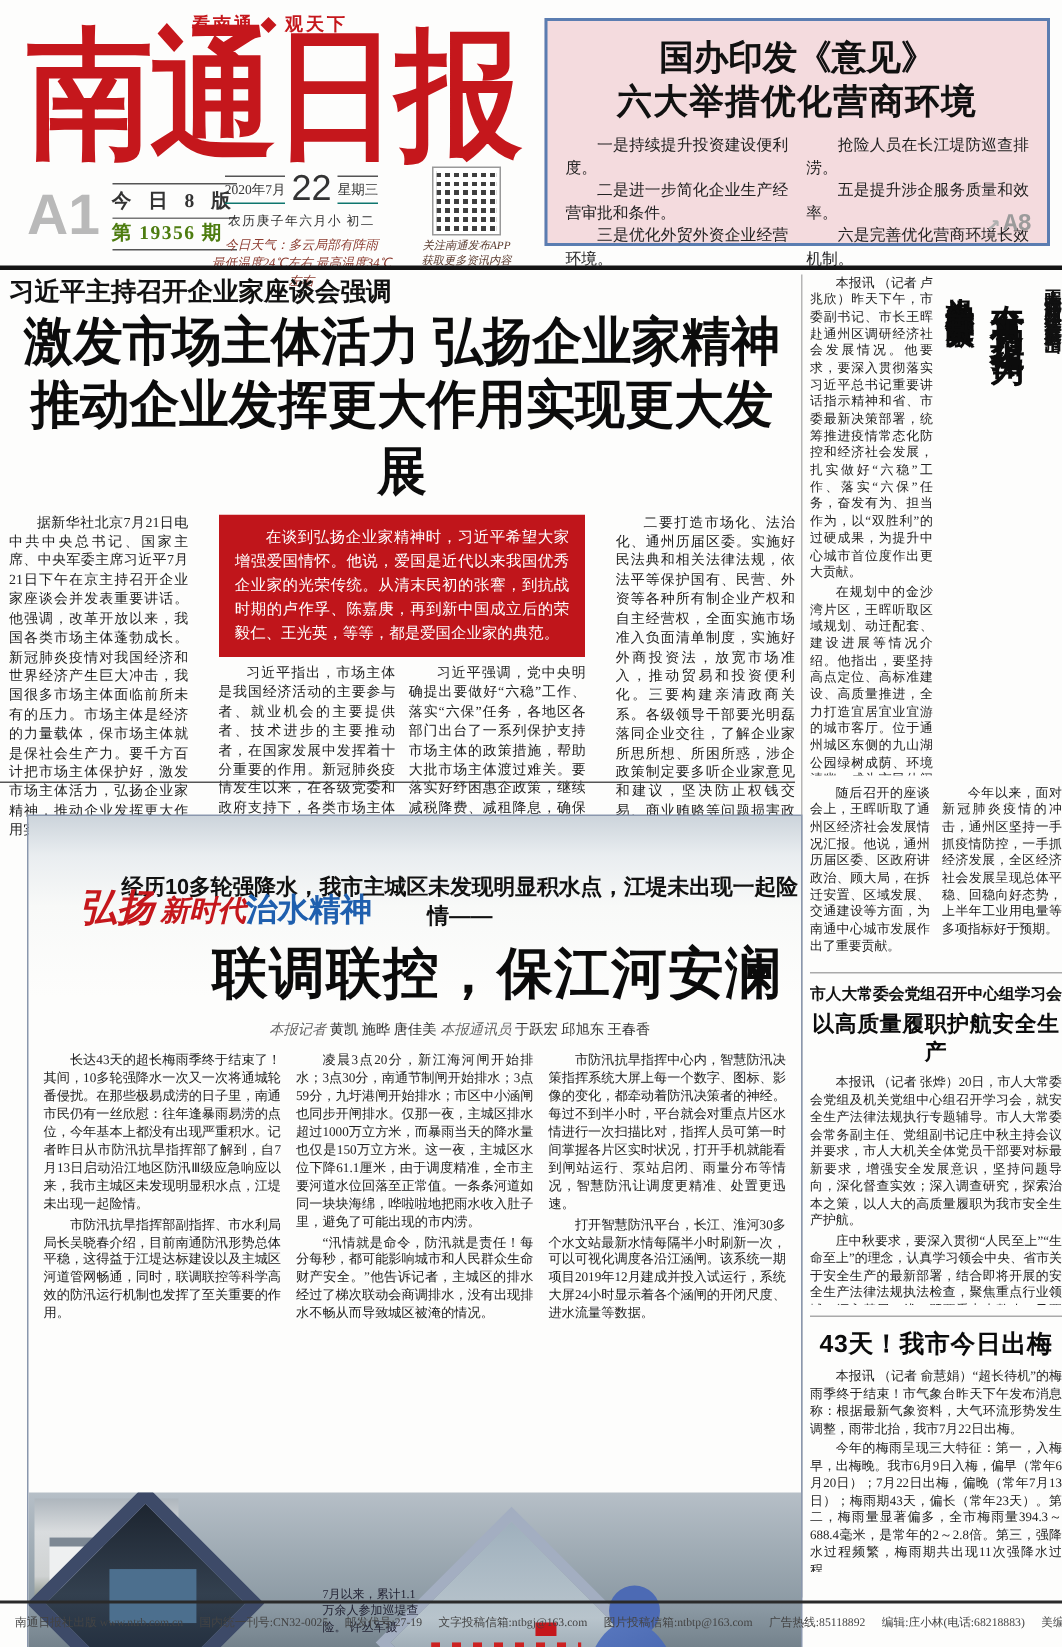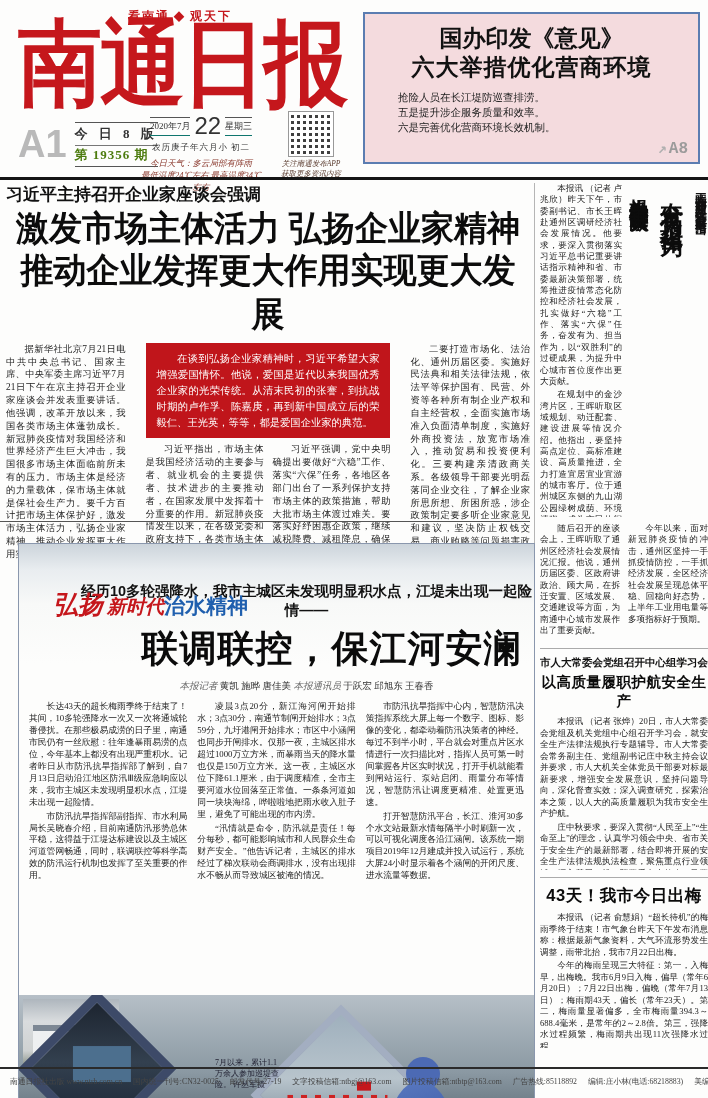--- a/index.html
+++ b/index.html
@@ -185,20 +185,25 @@
     </div>
   </div>
 
   <div class="policy">
     <div class="policy-t">
       <div class="t1">国办印发《意见》</div>
       <div class="t2">六大举措优化营商环境</div>
     </div>
     <div class="policy-cols">
       <div class="pc">
+        <p>一是持续提升投资建设便利度。</p>
+        <p>二是进一步简化企业生产经营审批和条件。</p>
+        <p>三是优化外贸外资企业经营环境。</p>
+      </div>
+      <div class="pc">
         <p>抢险人员在长江堤防巡查排涝。</p>
         <p>五是提升涉企服务质量和效率。</p>
         <p>六是完善优化营商环境长效机制。</p>
       </div>
     </div>
     <div class="jumpref">
       <span class="arr">↗</span><span>A8</span>
     </div>
   </div>
 

